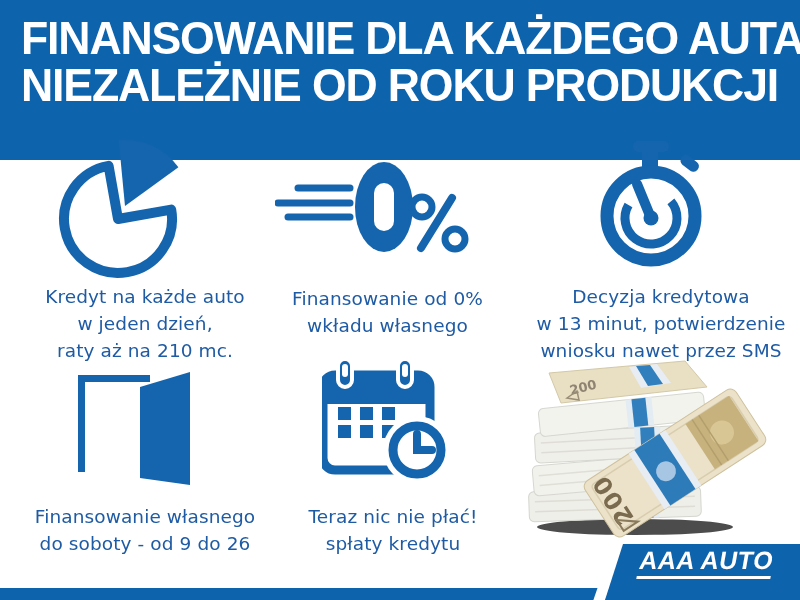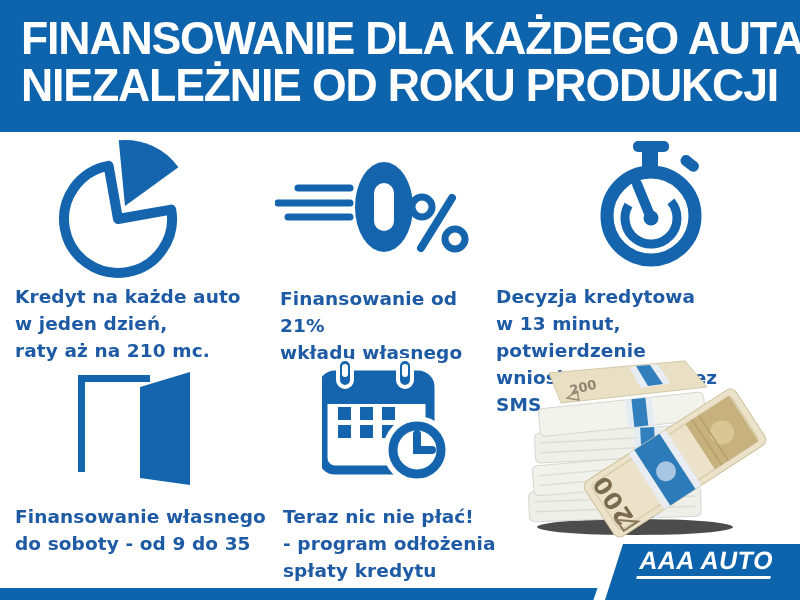--- a/index.html
+++ b/index.html
@@ -6,31 +6,31 @@
     --blue:#0e63ad;
     --icon-blue:#1465ad;
     --text-blue:#1e5ba4;
   }
   html,body{margin:0;padding:0;}
   body{width:800px;height:600px;position:relative;overflow:hidden;background:#ffffff;
        font-family:"DejaVu Sans",sans-serif;}
   .abs{position:absolute;}
 
   
-  .header{left:0;top:0;width:800px;height:132px;background:var(--blue);}
+  .header{left:0;top:0;width:800px;height:160px;background:var(--blue);}
   .header .hline{position:absolute;left:21px;color:#ffffff;
        font-family:"Liberation Sans",sans-serif;font-weight:bold;
        font-size:46px;letter-spacing:-1.2px;white-space:nowrap;
        transform:scaleX(0.97);transform-origin:left center;line-height:1;}
   .hline.l1{top:15px;}
   .hline.l2{top:62px;}
 
   
-  .ftext{position:absolute;text-align:left;color:var(--text-blue);
-         font-size:18.5px;line-height:27px;font-weight:700;letter-spacing:.1px;}
+  .ftext{position:absolute;text-align:center;color:var(--text-blue);
+         font-size:18.5px;line-height:27px;font-weight:400;letter-spacing:.1px;}
   .ftext span{display:block;}
 
   svg{display:block;}
   .icon-fill{fill:var(--icon-blue);}
   .icon-stroke{stroke:var(--icon-blue);fill:none;}
 
   
   .footer-strip{left:0;top:588px;width:800px;height:12px;background:var(--blue);}
   .logo-banner-svg{left:560px;top:520px;}
   .logo-text{left:639px;top:548px;width:134px;color:#ffffff;
@@ -75,24 +75,24 @@
   <line x1="59" y1="77" x2="45" y2="43" stroke="#1465ad" stroke-width="10" stroke-linecap="round"></line>
   <circle class="icon-fill" cx="59" cy="77" r="7.5"></circle>
 </svg>
 
 <div class="abs ftext" style="left:15px;top:283px;width:260px;">
   <span>Kredyt na każde auto</span>
   <span>w jeden dzień,</span>
   <span>raty aż na 210 mc.</span>
 </div>
 <div class="abs ftext" style="left:280px;top:285px;width:215px;">
-  <span>Finansowanie od 21%</span>
+  <span>Finansowanie od 0%</span>
   <span>wkładu własnego</span>
 </div>
-<div class="abs ftext" style="left:496px;top:283px;width:268px;">
+<div class="abs ftext" style="left:527px;top:283px;width:268px;">
   <span>Decyzja kredytowa</span>
   <span>w 13 minut, potwierdzenie</span>
   <span>wniosku nawet przez SMS</span>
 </div>
 
 <svg class="abs" style="left:76px;top:370px;" width="118" height="118" viewBox="0 0 118 118">
   <rect class="icon-fill" x="2" y="5" width="7" height="97"></rect>
   <rect class="icon-fill" x="2" y="5" width="72" height="7"></rect>
   <polygon class="icon-fill" points="64,17 114,2 114,115 64,108"></polygon>
 </svg>
@@ -115,25 +115,24 @@
     <rect x="38" y="67" width="13" height="13"></rect>
     <rect x="60" y="67" width="13" height="13"></rect>
   </g>
   <circle cx="95" cy="92" r="34" fill="#ffffff"></circle>
   <circle class="icon-stroke" stroke-width="9" cx="95" cy="92" r="24"></circle>
   <path class="icon-stroke" stroke-width="8" stroke-linecap="round" d="M95,76 L95,92 L110,92"></path>
 </svg>
 
 <div class="abs ftext" style="left:15px;top:503px;width:260px;">
   <span>Finansowanie własnego</span>
-  <span>do soboty - od 9 do 35</span>
+  <span>do soboty - od 9 do 26</span>
 </div>
 <div class="abs ftext" style="left:283px;top:503px;width:220px;">
   <span>Teraz nic nie płać!</span>
-  <span>- program odłożenia</span>
   <span>spłaty kredytu</span>
 </div>
 
 <svg class="abs" style="left:505px;top:355px;" width="295" height="185" viewBox="0 0 295 185">
   <ellipse cx="130" cy="172" rx="98" ry="8" fill="#ececе8" opacity="0.7"></ellipse>
 
   <g transform="rotate(-2 110 150)">
     <rect x="24" y="134" width="172" height="30" rx="5" fill="#efefea" stroke="#d5d5cf"></rect>
     <line x1="30" y1="144" x2="190" y2="144" stroke="#dddcd5" stroke-width="1.5"></line>
     <line x1="30" y1="154" x2="190" y2="154" stroke="#dddcd5" stroke-width="1.5"></line>

